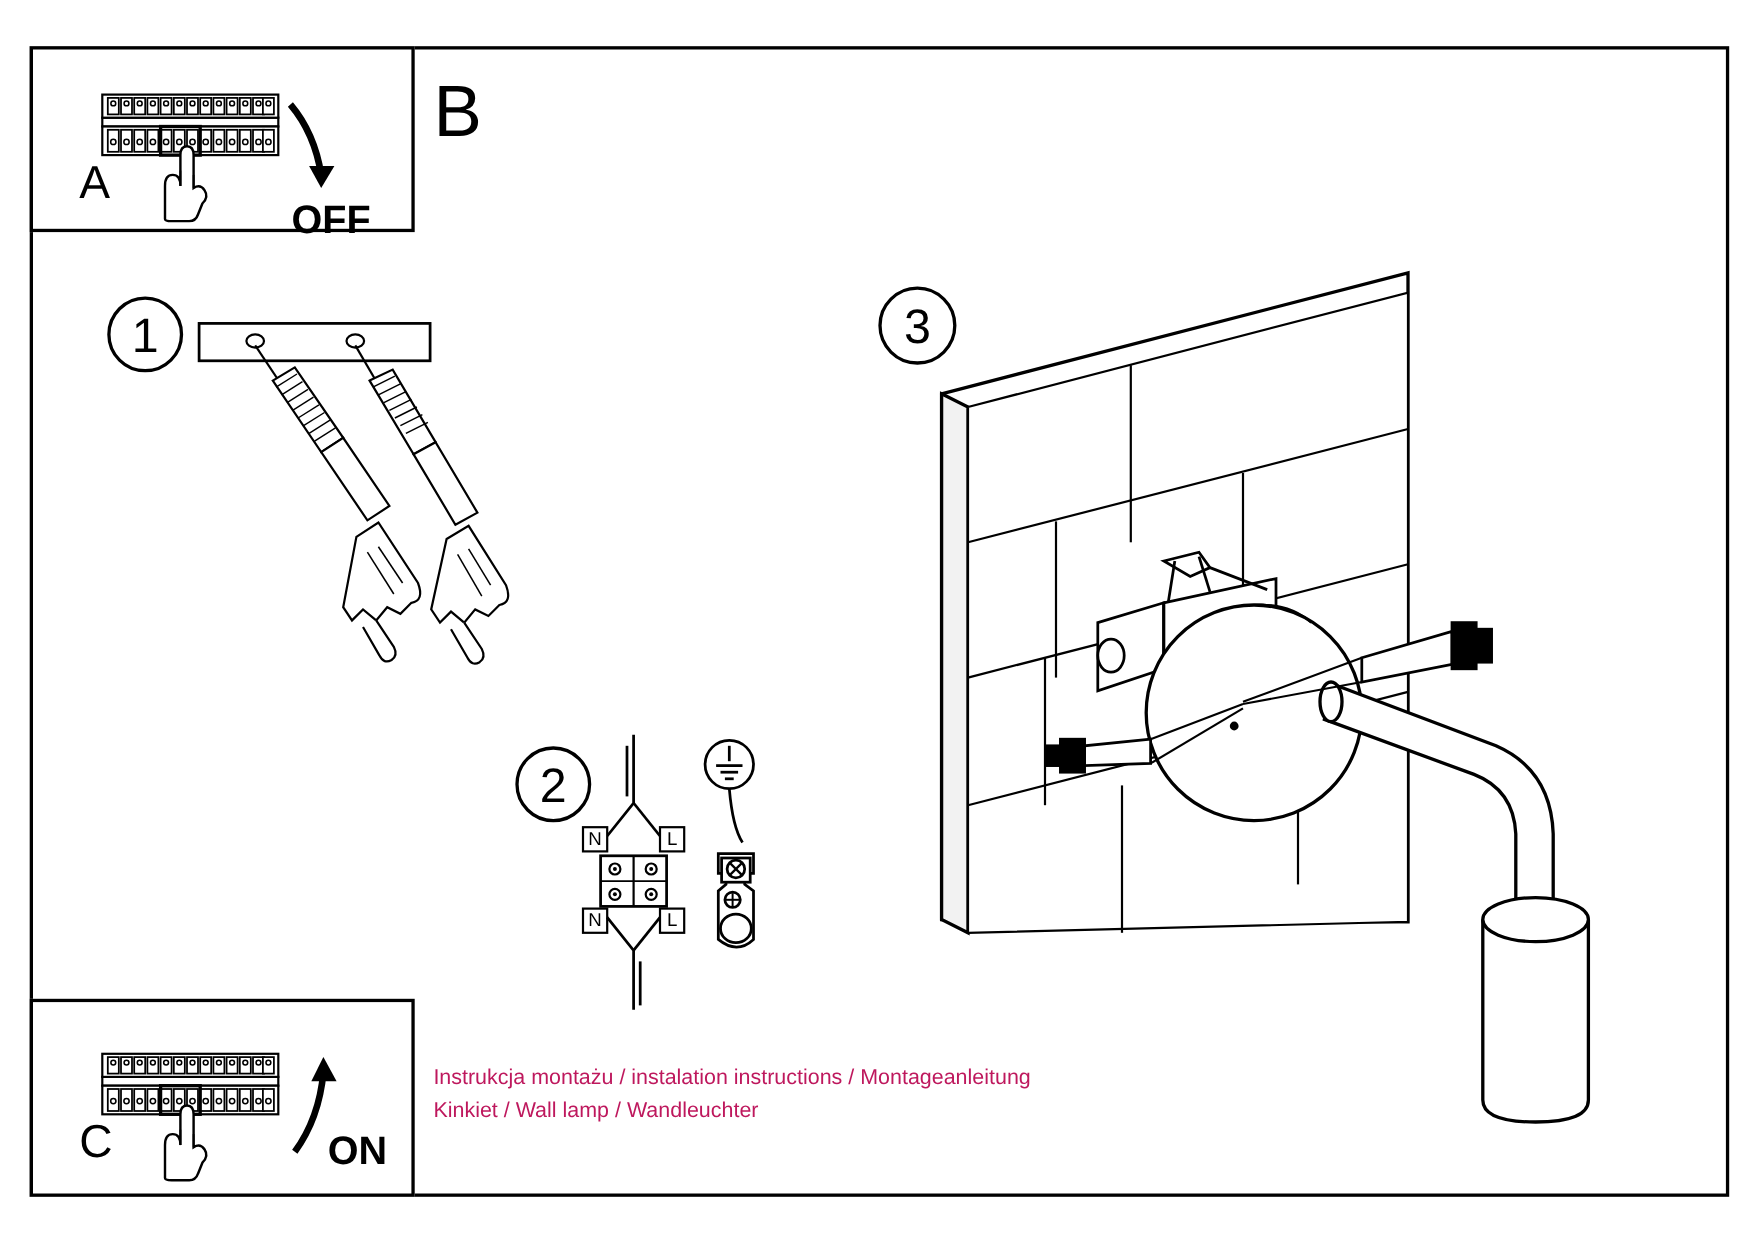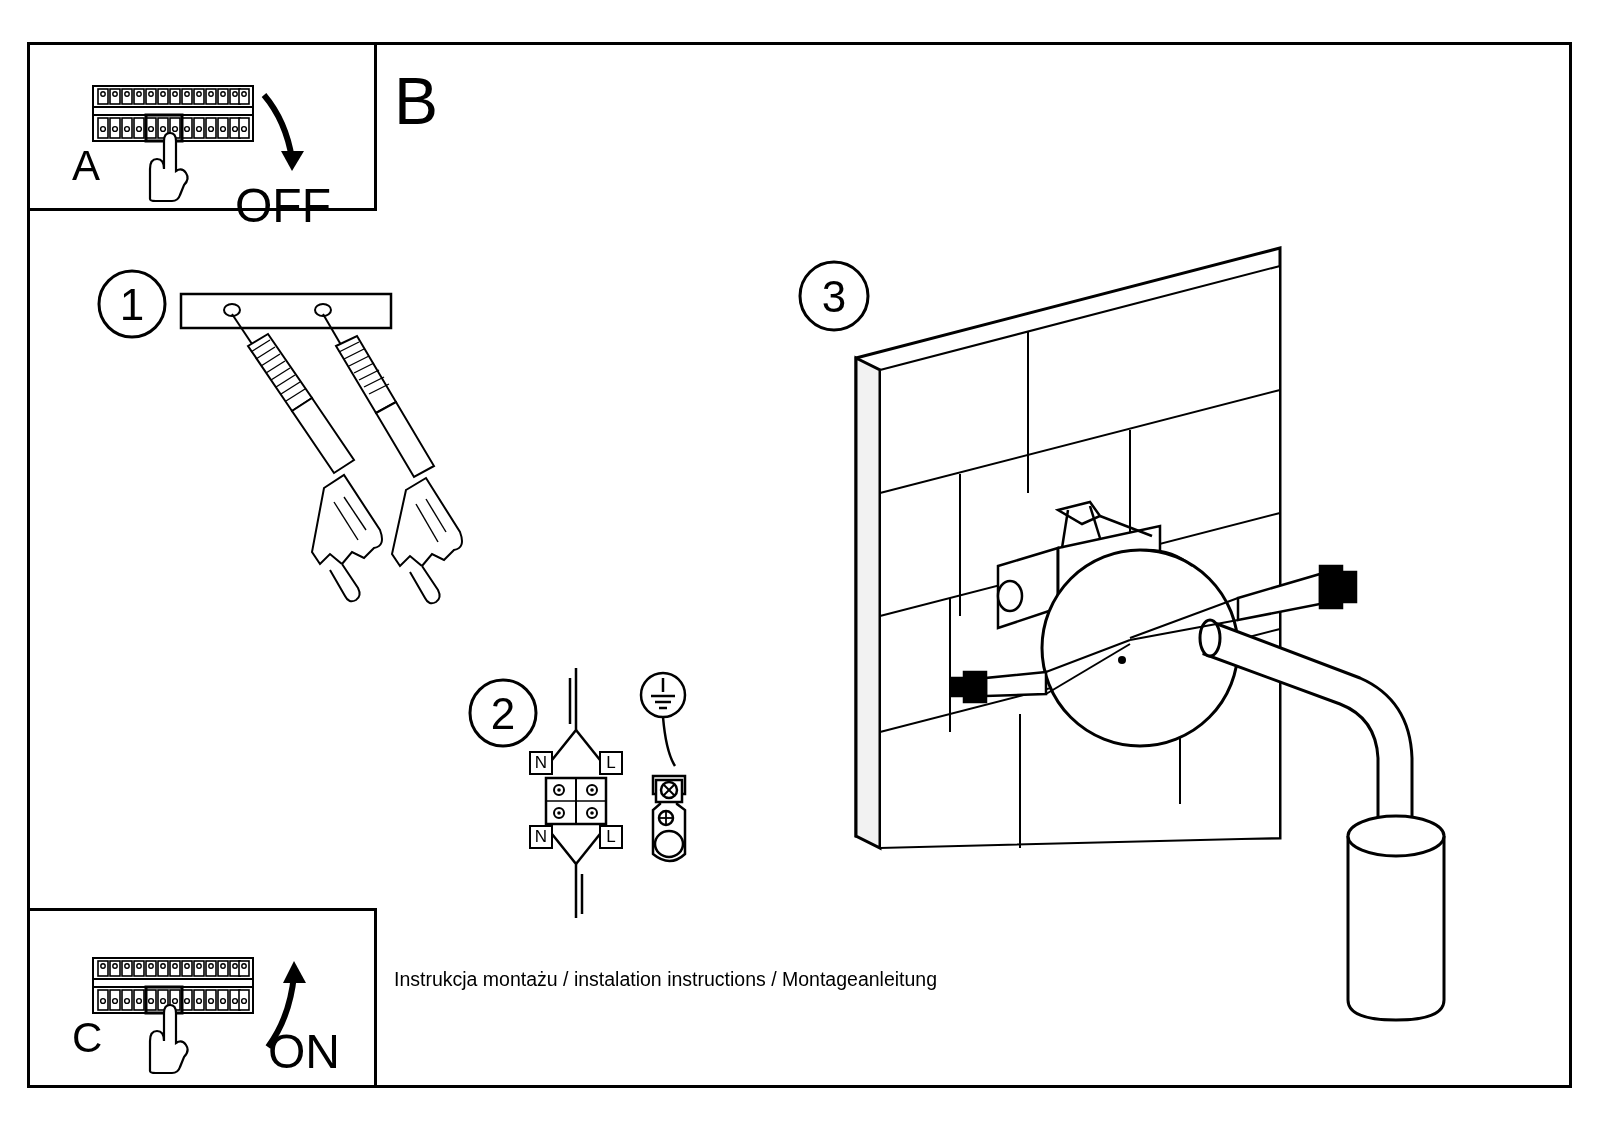--- a/index.html
+++ b/index.html
@@ -51,30 +51,31 @@
     color: #000;
   }
   .big-letter {
     position: absolute;
     font-size: 66px;
     line-height: 1;
     color: #000;
   }
   .word {
     position: absolute;
-    font-size: 48px;
-    font-weight: 400;
+    font-size: 36px;
+    font-weight: 700;
     line-height: 1;
     color: #000;
+    margin-left: 30px;
   }
   .caption {
     position: absolute;
     font-size: 19.5px;
     line-height: 30px;
-    color: #000000;
+    color: #be185d;
     white-space: nowrap;
   }
   svg {
     position: absolute;
     overflow: visible;
   }
   .stepnum {
     font-size: 44px;
     font-family: "Liberation Sans", sans-serif;
     fill: #000;
@@ -443,14 +444,15 @@
     <g stroke="#000" stroke-width="2.5" fill="#fff">
       <polygon points="246,424 186,430 186,448 246,446" fill="#fff"></polygon>
       <rect x="164" y="424" width="22" height="30" fill="#000" stroke="#000"></rect>
       <rect x="152" y="430" width="12" height="18" fill="#000" stroke="#000"></rect>
       <line x1="246" y1="424" x2="330" y2="392" stroke-width="2"></line>
       <line x1="246" y1="446" x2="330" y2="396" stroke-width="2"></line>
     </g>
   </svg>
 
   <div class="caption" style="left:394px; top:964px;">Instrukcja montażu / instalation instructions / Montageanleitung</div>
+  <div class="caption" style="left:394px; top:994px;">Kinkiet / Wall lamp / Wandleuchter</div>
 
 </div>
 
 </body></html>

